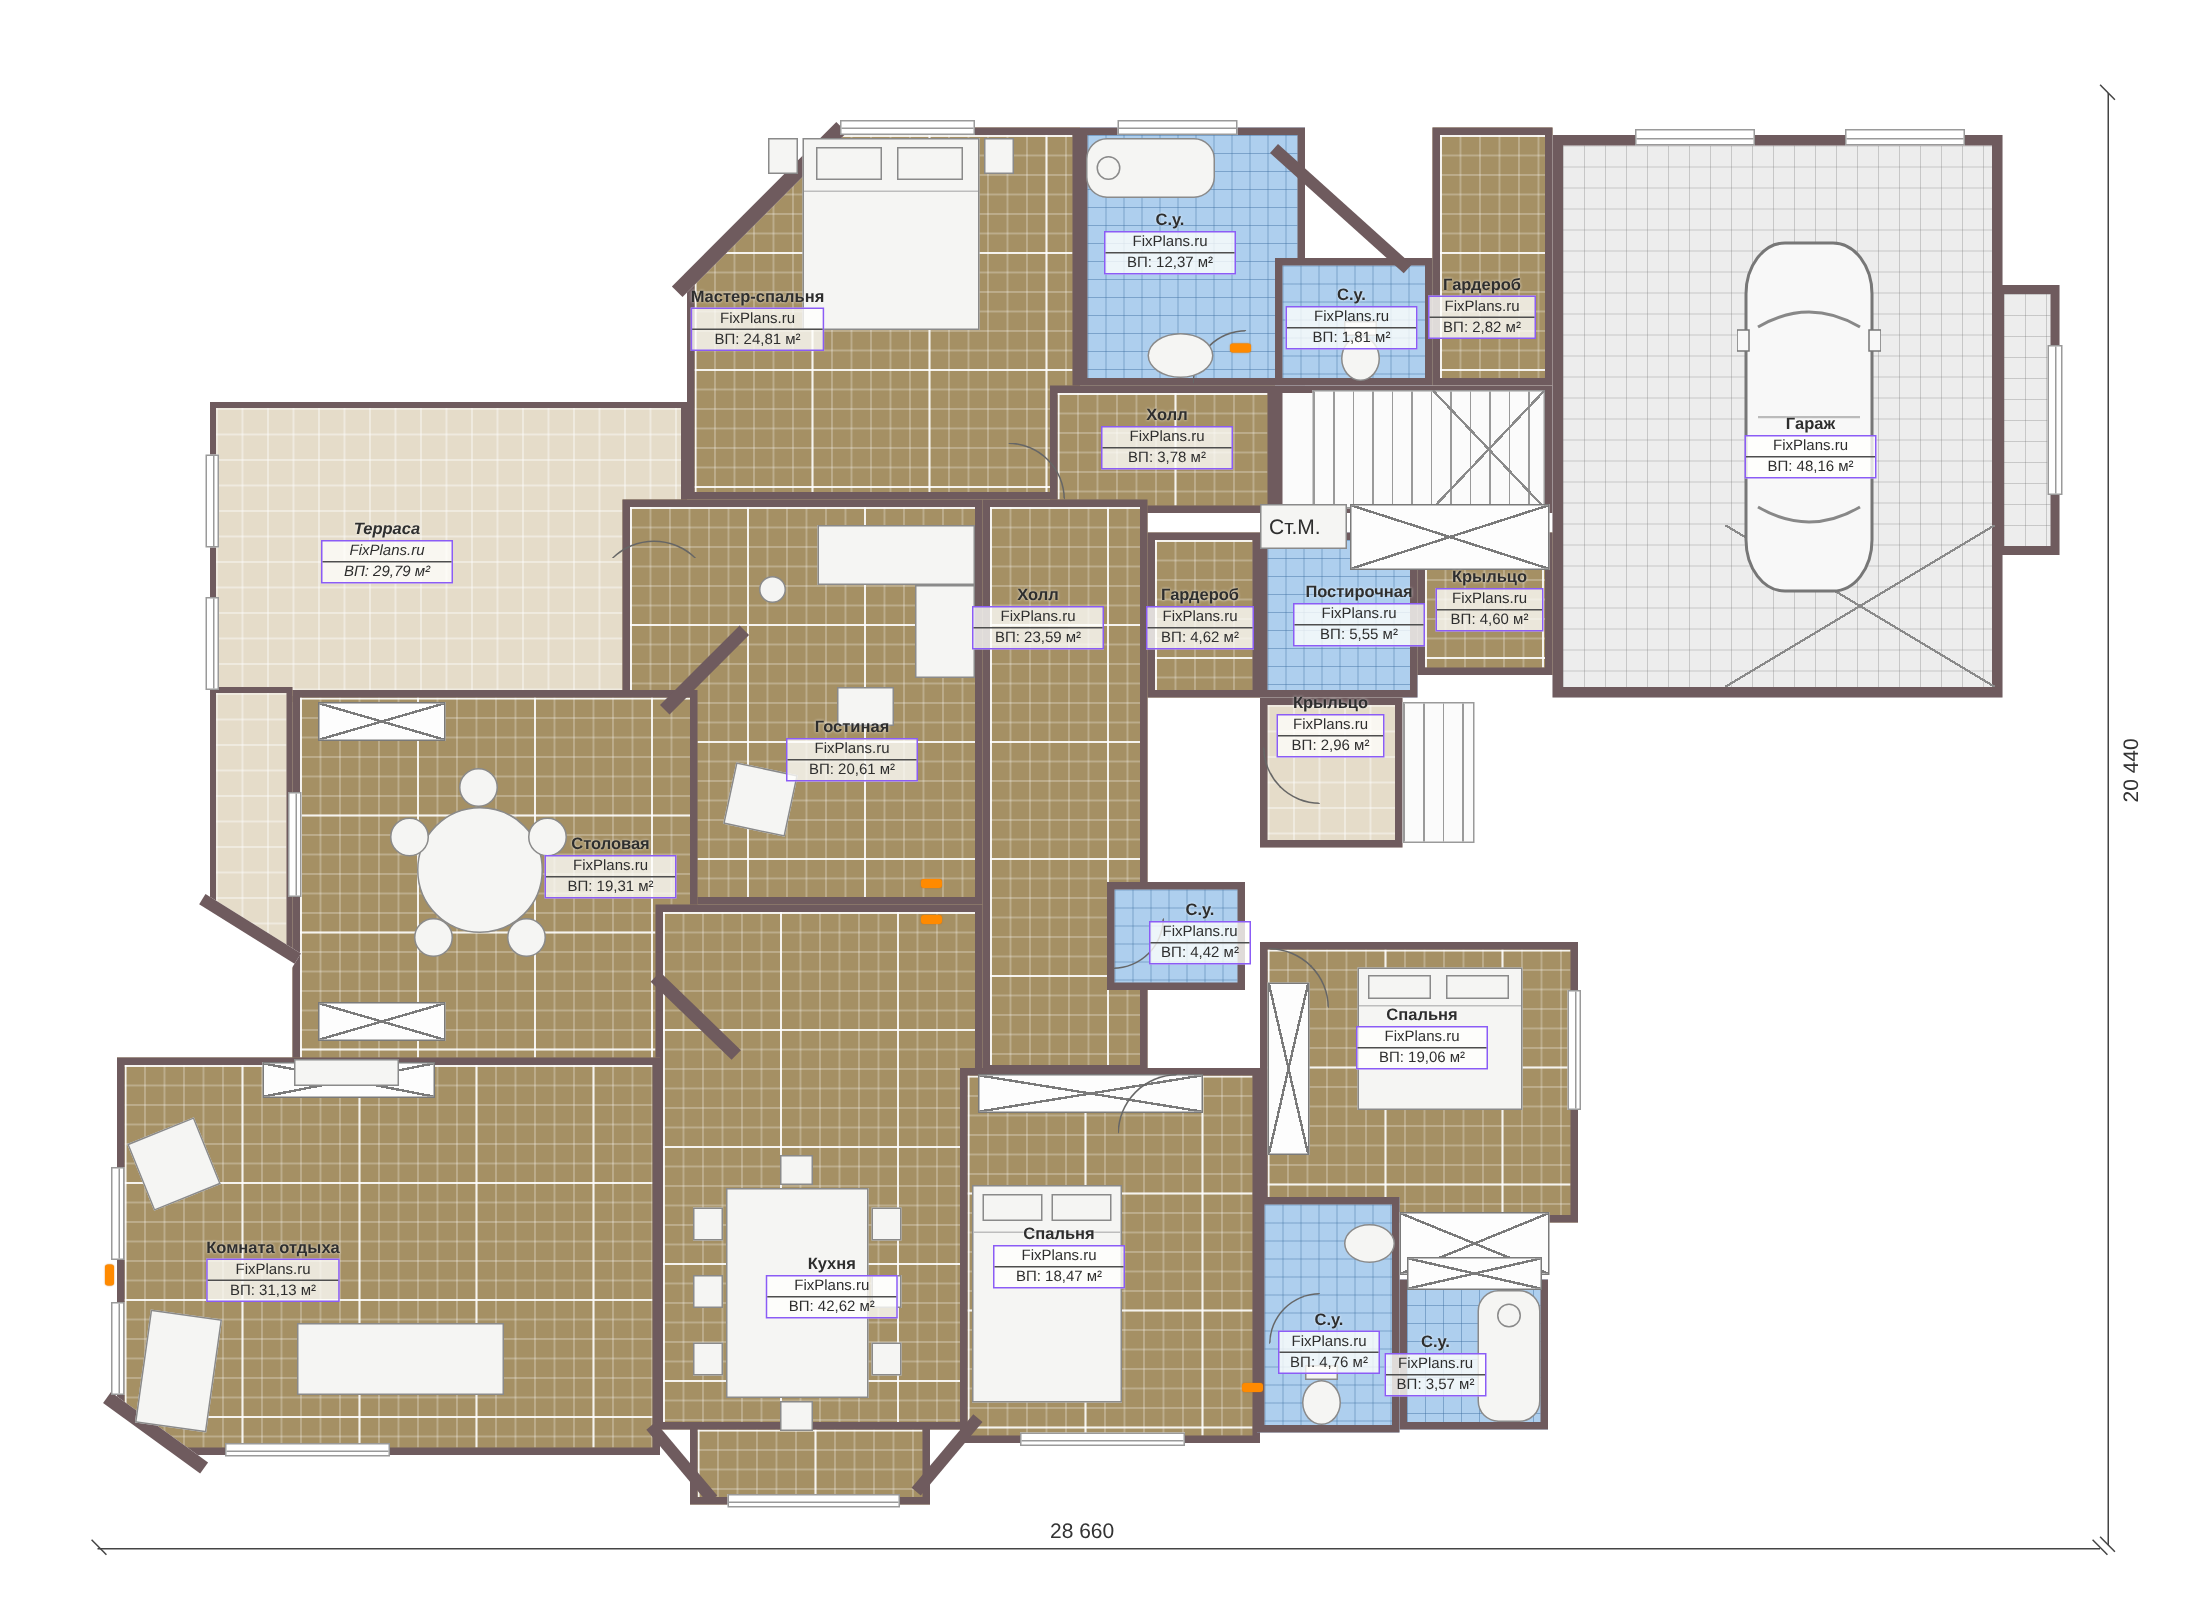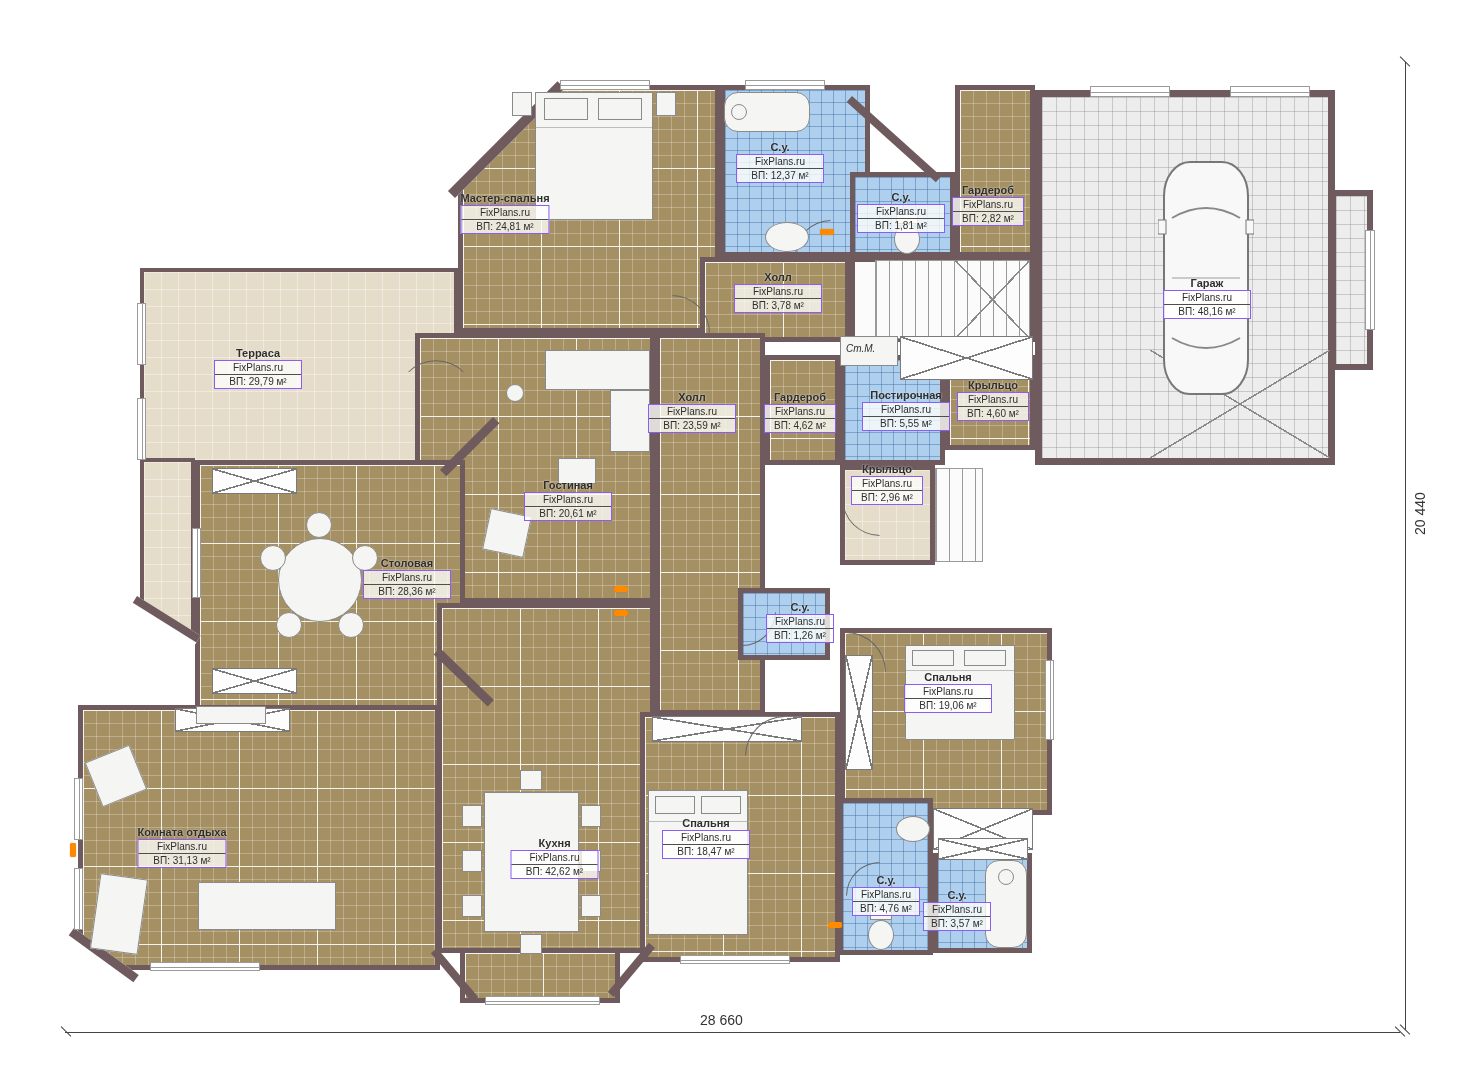--- a/index.html
+++ b/index.html
@@ -72,21 +72,21 @@
   
   .door{position:absolute;box-sizing:border-box;border:1.2px solid #666;
     border-color:#666 transparent transparent #666;border-radius:100% 0 0 0;}
 
   
   .room-label{position:absolute;transform:translate(-50%,-50%);text-align:center;color:#2e2e2e;z-index:30;}
   .room-name{font-size:11px;font-weight:bold;white-space:nowrap;margin-bottom:1px;text-shadow:0 0 2px rgba(255,255,255,.8);}
   .label-box{border:1px solid #8b5cf6;background:rgba(255,255,252,.78);font-size:10px;min-width:86px;}
   .label-box .wm{border-bottom:1px solid #4e4e4e;padding:1px 4px;white-space:nowrap;}
   .label-box .area{padding:1px 4px;white-space:nowrap;}
-  .mini-label{position:absolute;font-size:10px;color:#2e2e2e;z-index:30;white-space:nowrap;font-style:italic;}
+  .mini-label{position:absolute;font-size:14px;color:#2e2e2e;z-index:30;white-space:nowrap;}
 
   
   .dim-line-h{position:absolute;border-top:1px solid #444;}
   .dim-line-v{position:absolute;border-left:1px solid #444;}
   .dim-text{position:absolute;font-size:14px;color:#333;}
   .tick{position:absolute;width:14px;height:1px;background:#444;transform:rotate(45deg);}
 
   .marker{position:absolute;width:14px;height:6px;background:#ff8a00;border-radius:2px;box-shadow:0 0 1px #c96a00;z-index:25;}
 </style>
 </head>
@@ -287,21 +287,21 @@
         <div class="area">ВП: 3,78 м²</div>
       </div>
   </div>
   <div class="room-label" style="left:1207px;top:298px;">
     <div class="room-name">Гараж</div>
     <div class="label-box">
         <div class="wm">FixPlans.ru</div>
         <div class="area">ВП: 48,16 м²</div>
       </div>
   </div>
-  <div class="room-label" style="left:258px;top:368px;">
+  <div class="room-label" style="left:258px;top:368px;font-style:italic;">
     <div class="room-name">Терраса</div>
     <div class="label-box">
         <div class="wm">FixPlans.ru</div>
         <div class="area">ВП: 29,79 м²</div>
       </div>
   </div>
   <div class="room-label" style="left:692px;top:412px;">
     <div class="room-name">Холл</div>
     <div class="label-box">
         <div class="wm">FixPlans.ru</div>
@@ -340,28 +340,28 @@
     <div class="room-name">Гостиная</div>
     <div class="label-box">
         <div class="wm">FixPlans.ru</div>
         <div class="area">ВП: 20,61 м²</div>
       </div>
   </div>
   <div class="room-label" style="left:407px;top:578px;">
     <div class="room-name">Столовая</div>
     <div class="label-box">
         <div class="wm">FixPlans.ru</div>
-        <div class="area">ВП: 28,36 м²</div>
+        <div class="area">ВП: 19,31 м²</div>
       </div>
   </div>
   <div class="room-label" style="left:800px;top:622px;">
     <div class="room-name">С.у.</div>
     <div class="label-box" style="min-width:66px;">
         <div class="wm">FixPlans.ru</div>
-        <div class="area">ВП: 1,26 м²</div>
+        <div class="area">ВП: 4,42 м²</div>
       </div>
   </div>
   <div class="room-label" style="left:948px;top:692px;">
     <div class="room-name">Спальня</div>
     <div class="label-box">
         <div class="wm">FixPlans.ru</div>
         <div class="area">ВП: 19,06 м²</div>
       </div>
   </div>
   <div class="room-label" style="left:706px;top:838px;">

